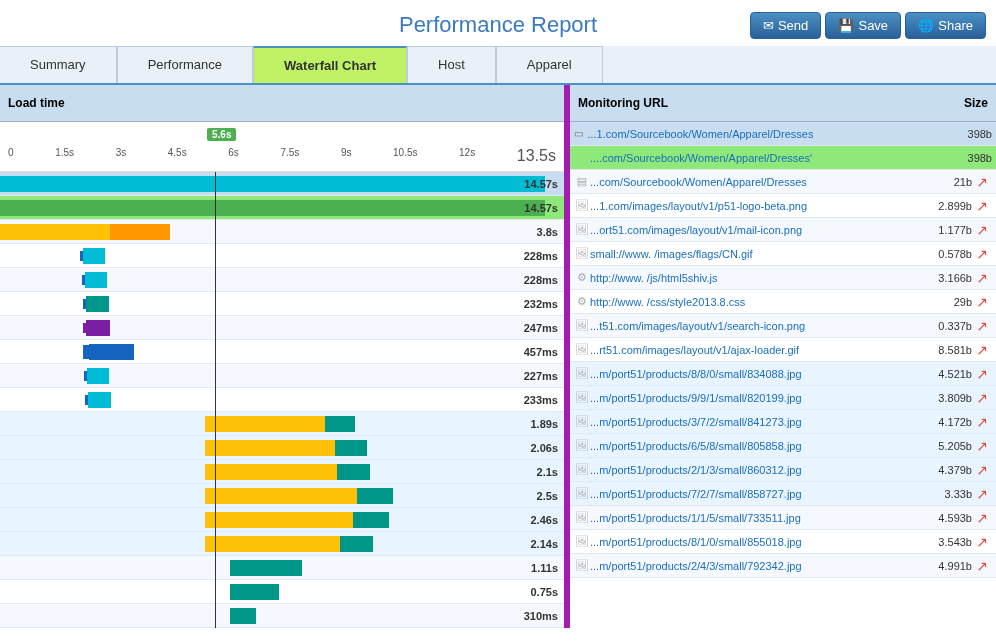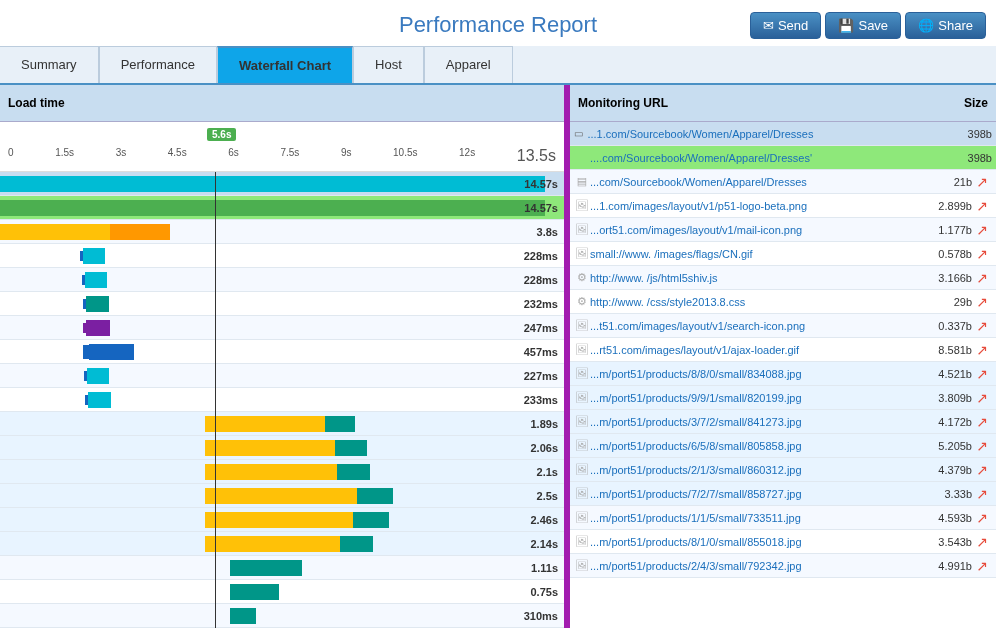--- a/index.html
+++ b/index.html
@@ -7,22 +7,22 @@
 
     
     .header { text-align: center; padding: 12px 0 8px; position: relative; }
     .header h1 { font-size: 22px; color: #3a7abf; font-weight: normal; }
     .header-buttons { position: absolute; right: 10px; top: 12px; display: flex; gap: 4px; }
     .header-btn { display: flex; align-items: center; gap: 4px; padding: 5px 12px; border: 1px solid #2a6099; border-radius: 4px; background: linear-gradient(to bottom, #4a90c4, #2a6099); color: #fff; font-size: 12px; cursor: pointer; }
     .header-btn span { font-size: 13px; }
 
     
     .tabs { display: flex; border-bottom: 2px solid #4a90c4; background: #e8f0f8; }
-    .tab { padding: 10px 21px; cursor: pointer; border: 1px solid #bcd; border-bottom: none; background: #e8f0f8; color: #333; font-size: 13px; }
-    .tab.active { background: #0ea5e9; border-top: 2px solid #4a90c4; color: #333; font-weight: bold; }
+    .tab { padding: 10px 30px; cursor: pointer; border: 1px solid #bcd; border-bottom: none; background: #e8f0f8; color: #333; font-size: 13px; }
+    .tab.active { background: #bef264; border-top: 2px solid #4a90c4; color: #333; font-weight: bold; }
     .tab:first-child { border-left: none; }
 
     
     .main { display: flex; }
 
     
     .chart-area { flex: 0 0 570px; border-right: 6px solid #a21caf; overflow: hidden; }
 
     
     .ruler { padding: 2px 8px 2px; background: #fff; position: relative; height: 50px; border-bottom: 1px solid #ddd; }

